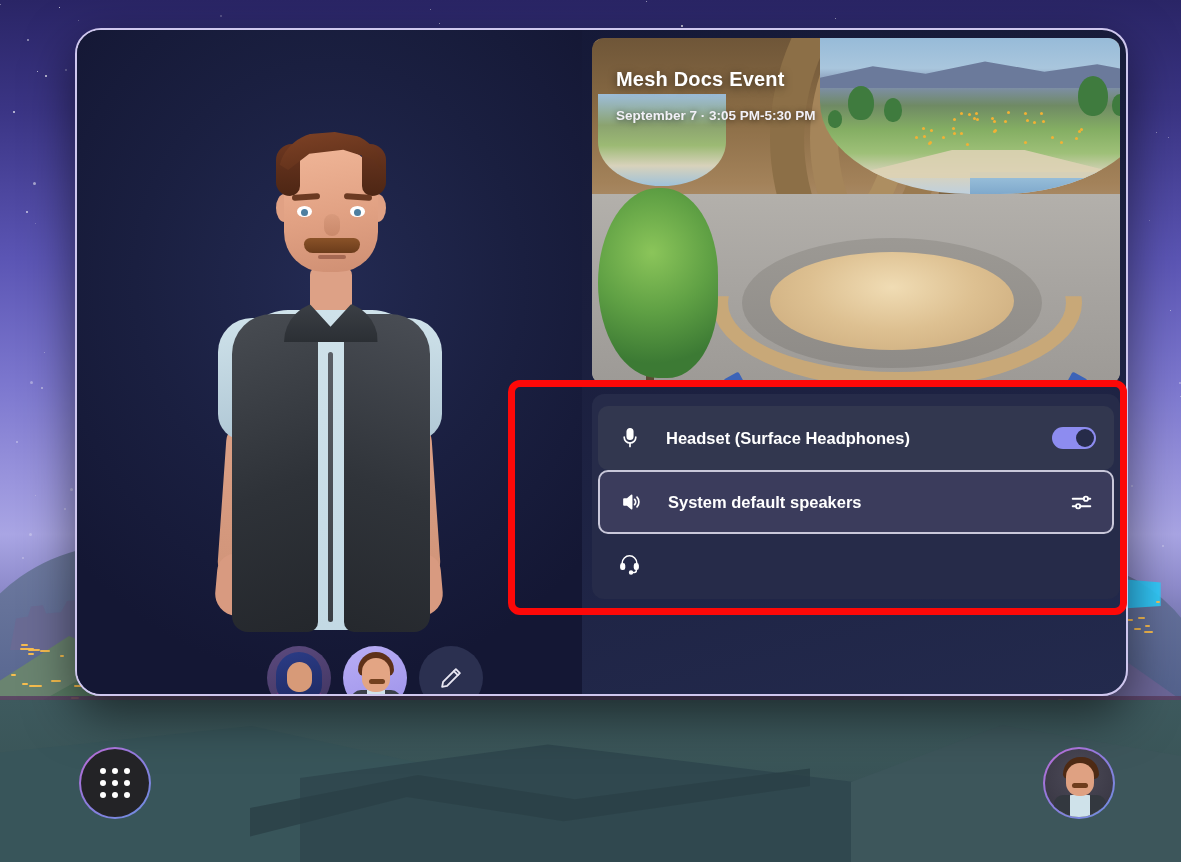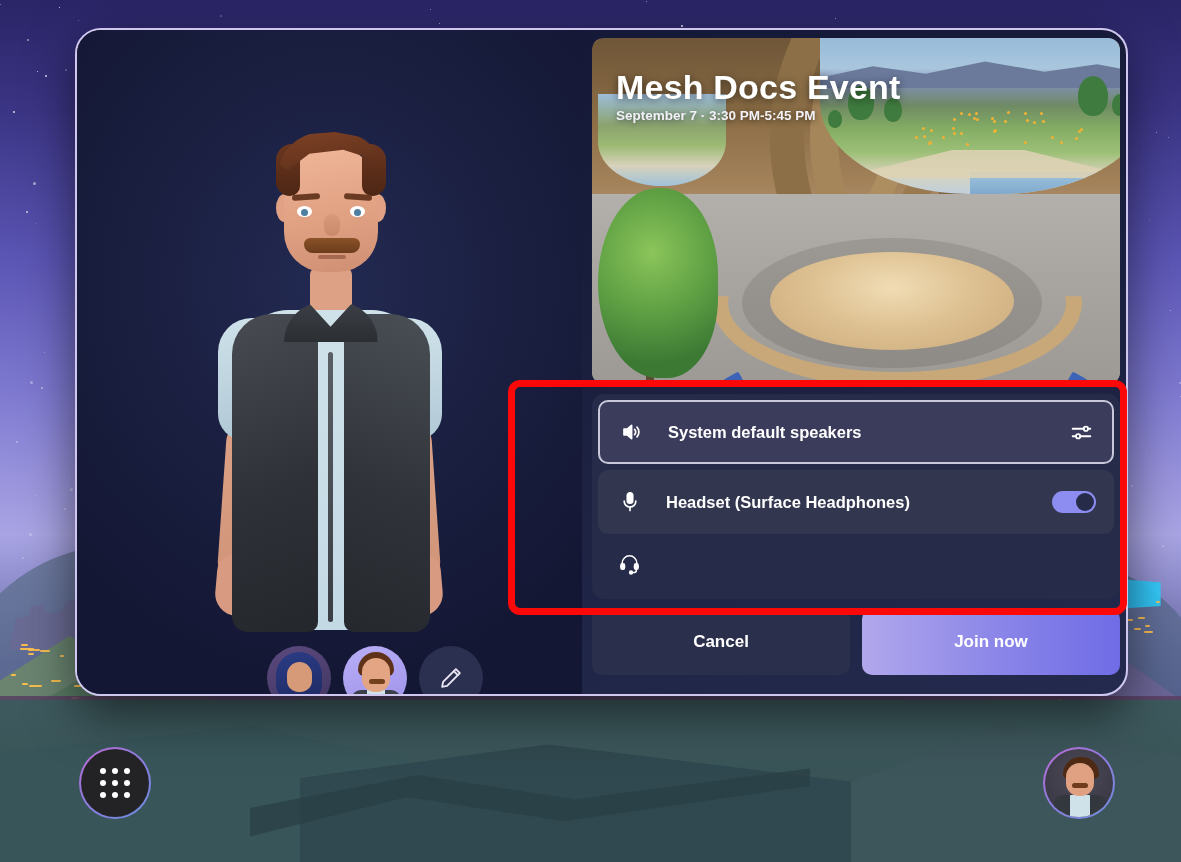--- a/index.html
+++ b/index.html
@@ -231,21 +231,21 @@
   #seatArc { position:absolute; left:120px; bottom:-4px; width:370px; height:170px;
     border-radius:50%; border: 16px solid #c8a878; border-top-color: transparent;
     clip-path: polygon(0 46%,100% 46%,100% 100%,0 100%); }
   .cushion { position:absolute; width:17px; height:11px; border-radius:2px; }
   #vTree { position:absolute; left:6px; bottom:6px; width:120px; height:190px;
     background: radial-gradient(circle at 45% 34%, #8bc55a 0%, #5fa044 42%, #3c7a34 78%);
     border-radius: 50% 46% 42% 50%; }
   #vTrunk { position:absolute; left:54px; bottom:0; width:8px; height:64px; background:#5e4a33; }
   
   #evtTitle { position:absolute; left:24px; top:30px; z-index:4;
-    color:#fff; font-size:34px; font-weight:700; letter-spacing:.2px;
+    color:#fff; font-size:20px; font-weight:700; letter-spacing:.2px;
     text-shadow: 0 2px 8px rgba(0,0,0,.55); }
   #evtMeta { position:absolute; left:24px; top:70px; z-index:4;
     color:#f2f1f8; font-size:13.5px; font-weight:600;
     text-shadow: 0 1px 6px rgba(0,0,0,.6); }
 
   
   #audioPanel { margin-top:10px; background:#262b49; border-radius:12px;
     padding:6px; flex:0 0 auto; }
   .optRow { display:flex; align-items:center; height:64px; border-radius:10px;
     padding: 0 18px 0 20px; cursor:pointer; }
@@ -685,24 +685,36 @@
       <div id="stageRing"></div>
       <div id="stage"></div>
       <div id="cushions">
           <span class="cushion" style="left: 132.592px; top: 337.398px; background: rgb(60, 99, 184); transform: rotate(-29.0283deg);"></span>
           <span class="cushion" style="left: 477.408px; top: 337.398px; background: rgb(60, 99, 184); transform: rotate(29.0283deg);"></span>
         </div>
       <div id="vTrunk"></div>
       <div id="vTree"></div>
 
       <div id="evtTitle">Mesh Docs Event</div>
-      <div id="evtMeta">September 7 · 3:30 PM-5:45 PM</div>
+      <div id="evtMeta">September 7 · 3:05 PM-5:30 PM</div>
     </div>
 
     <div id="audioPanel">
+
+      <div class="optRow" id="micRow">
+        <span class="optIcon">
+          <svg width="24" height="24" viewBox="0 0 24 24" fill="none" stroke="#fff" stroke-width="1.7" stroke-linecap="round" stroke-linejoin="round">
+            <rect x="9.3" y="2.8" width="5.4" height="10.4" rx="2.7" fill="#fff" stroke="#fff"></rect>
+            <path d="M6.2 11.2a5.8 5.8 0 0011.6 0"></path>
+            <path d="M12 17v3.4"></path>
+          </svg>
+        </span>
+        <span class="optLabel">Headset (Surface Headphones)</span>
+        <span class="toggle"></span>
+      </div>
 
       <div class="optRow" id="speakerRow">
         <span class="optIcon">
           <svg width="24" height="24" viewBox="0 0 24 24" fill="none" stroke="#fff" stroke-width="1.7" stroke-linecap="round" stroke-linejoin="round">
             <path d="M4 9.2h3.2L11.6 5.4v13.2L7.2 14.8H4z" fill="#fff" stroke="#fff"></path>
             <path d="M14.6 9.4a3.6 3.6 0 010 5.2"></path>
             <path d="M17 7.2a7 7 0 010 9.6"></path>
           </svg>
         </span>
         <span class="optLabel">System default speakers</span>
@@ -711,49 +723,33 @@
             <path d="M3.5 8.4h11"></path>
               <path d="M18 8.4h2.5"></path>
             <circle cx="16.2" cy="8.4" r="2.1"></circle>
             <path d="M3.5 15.6h3.4"></path>
               <path d="M10.6 15.6h9.9"></path>
             <circle cx="8.8" cy="15.6" r="2.1"></circle>
           </svg>
         </span>
       </div>
 
-      <div class="optRow" id="micRow">
-        <span class="optIcon">
-          <svg width="24" height="24" viewBox="0 0 24 24" fill="none" stroke="#fff" stroke-width="1.7" stroke-linecap="round" stroke-linejoin="round">
-            <rect x="9.3" y="2.8" width="5.4" height="10.4" rx="2.7" fill="#fff" stroke="#fff"></rect>
-            <path d="M6.2 11.2a5.8 5.8 0 0011.6 0"></path>
-            <path d="M12 17v3.4"></path>
-          </svg>
-        </span>
-        <span class="optLabel">Headset (Surface Headphones)</span>
-        <span class="toggle"></span>
-      </div>
-
       <div id="hintRow">
         <span id="hintIcon">
           <svg width="23" height="23" viewBox="0 0 24 24" fill="none" stroke="#fff" stroke-width="1.6" stroke-linecap="round" stroke-linejoin="round">
             <path d="M4.4 14.2v-2.6a7.6 7.6 0 0115.2 0v2.6"></path>
             <rect x="3" y="12.4" width="3.8" height="5.6" rx="1.6" fill="#fff" stroke="#fff"></rect>
             <rect x="17.2" y="12.4" width="3.8" height="5.6" rx="1.6" fill="#fff" stroke="#fff"></rect>
             <path d="M19.1 18v1.4a2 2 0 01-2 2h-2.3"></path>
             <circle cx="13.6" cy="21.4" r="1.5" fill="#fff" stroke="#fff"></circle>
           </svg>
         </span>
       </div>
     </div>
 
-    <div id="actions">
-      <button class="actBtn" id="cancelBtn">Cancel</button>
-      <button class="actBtn" id="joinBtn">Join now</button>
-    </div>
   </div>
 </div>
 
 <div id="redBox"></div>
 
 <div class="ringBtn" id="appsBtn">
   <div class="ringInner">
     <span id="dotGrid">
       <i></i>
         <i></i>

